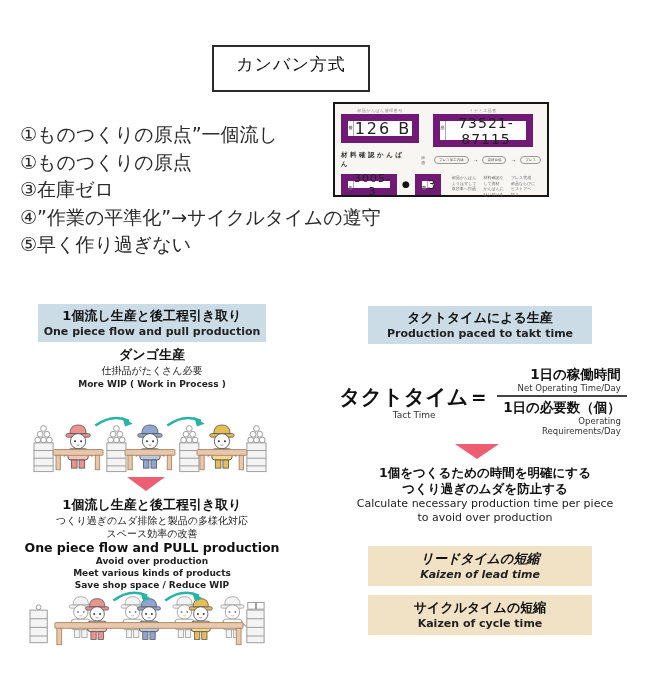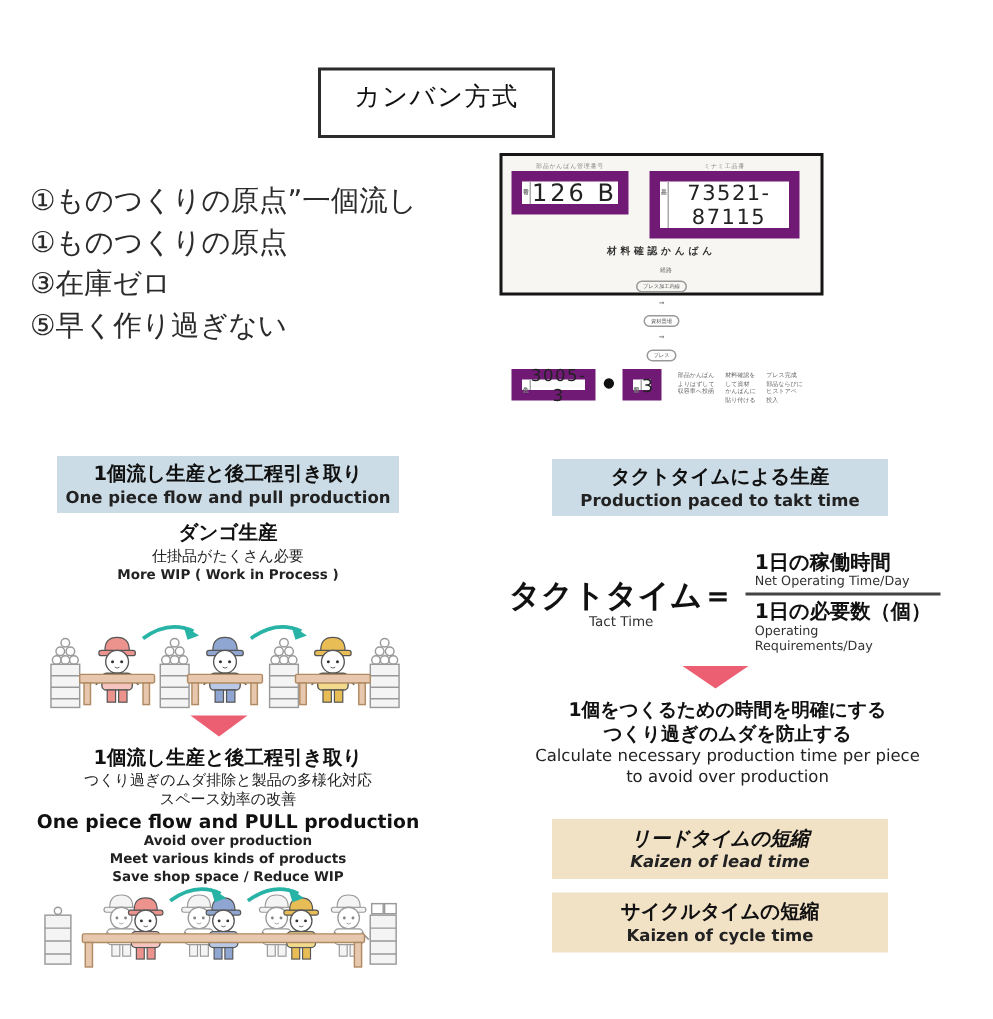--- a/index.html
+++ b/index.html
@@ -14,21 +14,21 @@
   
   .kanban-card { position:absolute; left:333px; top:102px; width:216px; height:95px;
     background:#f7f6f3; border:2px solid #161616; padding:4px 6px; font-family:"DejaVu Sans",sans-serif; }
   .kc-row1 { display:flex; gap:14px; }
   .kc-group { display:flex; flex-direction:column; align-items:center; }
   .kc-lbl { font-size:4px; color:#8a8a8a; letter-spacing:.5px; line-height:6px; }
   .kc-box { background:#fff; border:7px solid #701a75; display:flex; align-items:center; }
   .kc-vlbl { writing-mode:vertical-rl; font-size:4px; color:#777; line-height:5px; padding:1px 0; border-right:1px solid #aaa; height:100%; display:flex; align-items:center; }
   .kc-num1 { font-size:16px; letter-spacing:2px; color:#222; flex:1; text-align:center; }
   .kc-num2 { font-size:14px; letter-spacing:1px; color:#222; flex:1; text-align:center; }
-  .kc-row2 { display:flex; align-items:center; margin-top:4px; gap:5px;flex-direction:column; }
+  .kc-row2 { display:flex; align-items:center; margin-top:4px; gap:5px; }
   .kc-name { font-size:6.5px; font-weight:bold; letter-spacing:2.5px; color:#333; }
   .kc-route-lbl { font-size:4px; color:#666; margin-left:6px; }
   .kc-pill { border:1px solid #999; border-radius:6px; font-size:3.5px; color:#555; padding:1px 4px; white-space:nowrap; }
   .kc-arrow { font-size:4.5px; color:#666; }
   .kc-row3 { display:flex; align-items:flex-start; margin-top:5px; gap:5px; }
   .kc-dot { font-size:9px; line-height:20px; color:#111; }
   .kc-note { font-size:4px; line-height:5.5px; color:#666; white-space:pre-line; }
   .kc-notes { display:flex; gap:7px; margin-left:6px; margin-top:1px; }
 
   
@@ -57,21 +57,21 @@
   .tri2 { left:455px; top:444px; border-left-width:22px; border-right-width:22px; border-top-width:15px; }
 
   .second-block { position:absolute; left:22px; top:496px; width:260px; text-align:center; }
   .second-block .jp-sub { font-size:10px; color:#222; line-height:13px; }
 
   .right-header { position:absolute; left:368px; top:306px; width:224px; }
   .formula { position:absolute; left:366px; top:366px; width:234px; display:flex; align-items:center; justify-content:center; gap:8px; }
   .f-lhs { text-align:center; }
   .f-lhs .jp { font-size:21px; font-weight:bold; color:#111; white-space:nowrap; }
   .f-lhs .en { font-size:9px; color:#333; margin-top:-1px;text-align:center; }
-  .f-frac { text-align:left; }
+  .f-frac { text-align:right; }
   .f-frac .num { padding:0 6px 2px; border-bottom:2px solid #444; }
   .f-frac .den { padding:2px 6px 0; }
   .f-frac .jp { font-size:13.5px; font-weight:bold; color:#111; white-space:nowrap; }
   .f-frac .en { font-size:8.5px; color:#333; margin-top:-1px; }
 
   .takt-note { position:absolute; left:355px; top:465px; width:260px; text-align:center; }
   .takt-note .jp { font-size:12.5px; font-weight:bold; color:#111; line-height:16px; }
   .takt-note .en { font-size:11px; color:#222; line-height:14px; }
 
   .tan1 { position:absolute; left:368px; top:546px; width:224px;font-style:italic; }
@@ -129,21 +129,21 @@
     <div class="kc-row1">
       <div class="kc-group">
         <div class="kc-lbl">部品かんばん管理番号</div>
         <div class="kc-box" style="width:78px;height:29px;">
           <div class="kc-vlbl">背番号</div>
           <div class="kc-num1">126 B</div>
         </div>
       </div>
       <div class="kc-group">
         <div class="kc-lbl">ミナミ工品番</div>
-        <div class="kc-box" style="width:100px;height:45px;">
+        <div class="kc-box" style="width:100px;height:33px;">
           <div class="kc-vlbl">品番</div>
           <div class="kc-num2">73521-87115</div>
         </div>
       </div>
     </div>
     <div class="kc-row2">
       <span class="kc-name">材料確認かんばん</span>
       <span class="kc-route-lbl">経路</span>
       <span class="kc-pill">プレス加工内線</span>
       <span class="kc-arrow">→</span>
@@ -174,20 +174,21 @@
 ヒストアベ
 投入</div>
       </div>
     </div>
   </div>
 
   <div class="principles">
     <div>①ものつくりの原点”一個流し</div>
     <div>①ものつくりの原点</div>
     <div>③在庫ゼロ</div>
+    <div>④”作業の平準化”→サイクルタイムの遵守</div>
     <div>⑤早く作り過ぎない</div>
   </div>
 
   <div class="blue-header left-header">
     <div class="jp">1個流し生産と後工程引き取り</div>
     <div class="en">One piece flow  and pull production</div>
   </div>
 
   <div class="dango-block">
     <div class="t-jp-b13">ダンゴ生産</div>

